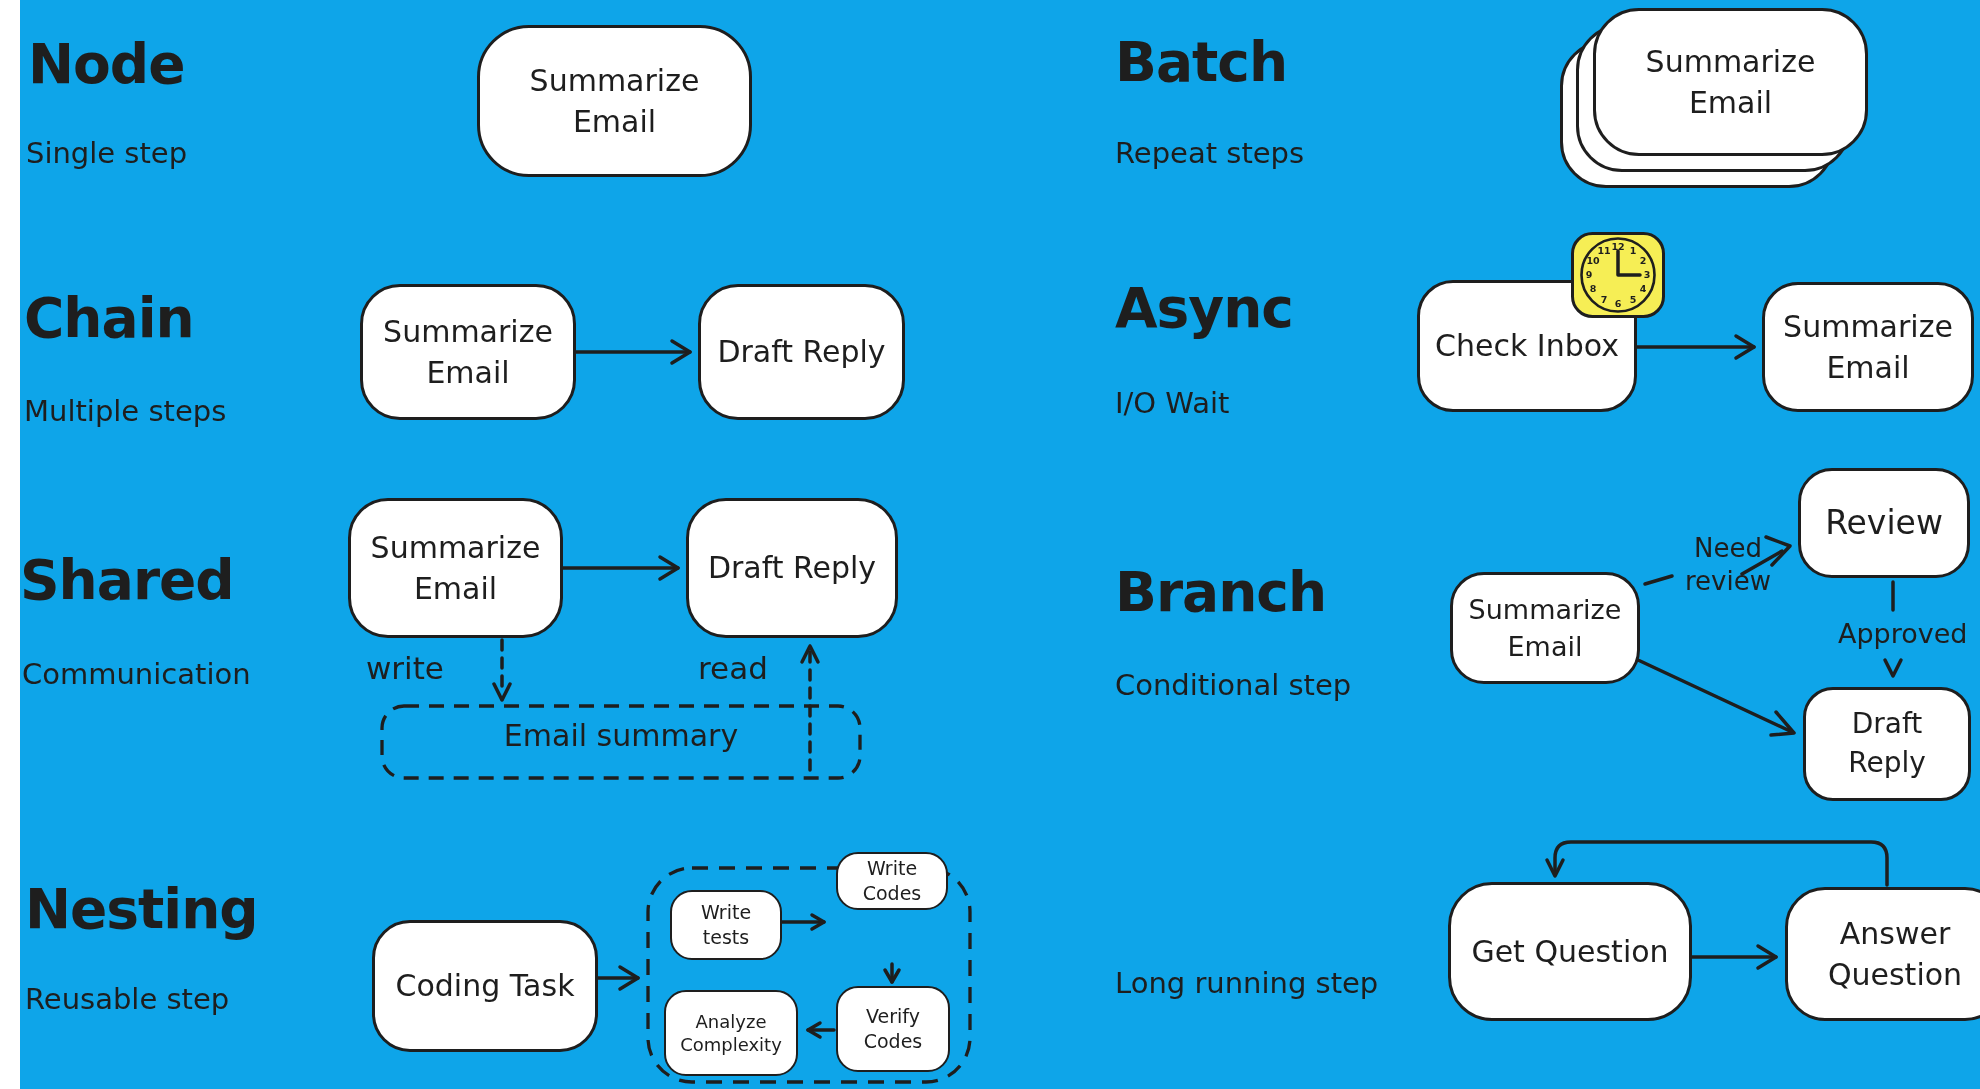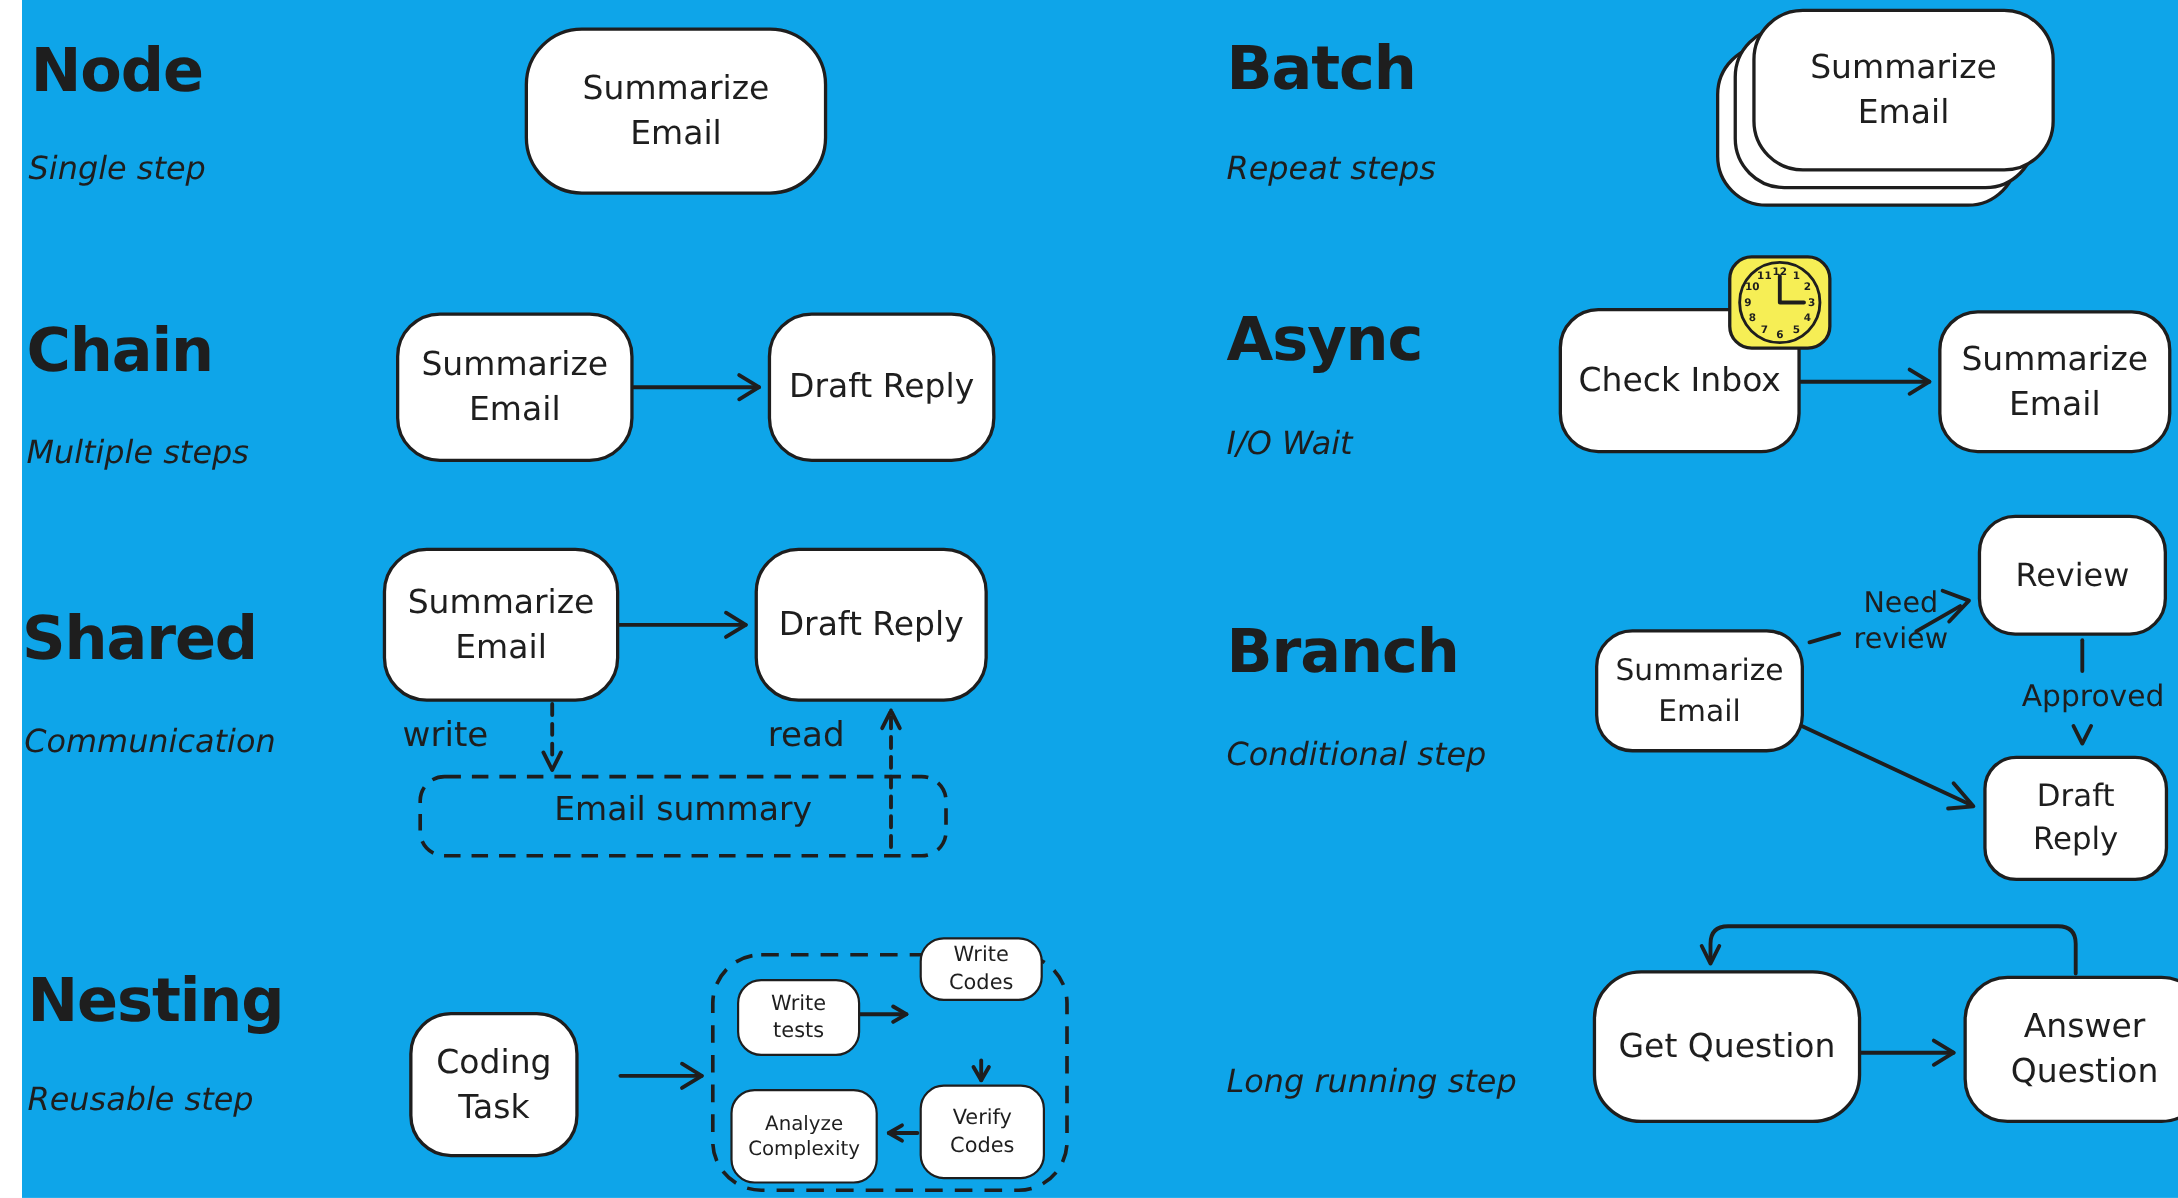--- a/index.html
+++ b/index.html
@@ -1,21 +1,21 @@
 <!DOCTYPE html>
 <html><head>
 <meta charset="utf-8">
 <style>
   html,body{margin:0;padding:0;background:#ffffff;}
   #canvas{
     position:relative;width:1980px;height:1089px;background:#0ea5e9;
     font-family:"DejaVu Sans", sans-serif;color:#1e1e1e;overflow:hidden;margin-left:20px;
   }
   .sec-title{position:absolute;font-size:55px;font-weight:700;letter-spacing:-1px;white-space:nowrap;z-index:2;}
-  .sec-sub{position:absolute;font-size:29px;font-weight:500;white-space:nowrap;z-index:2;font-style:italic;}
+  .sec-sub{position:absolute;font-size:29px;font-weight:500;white-space:nowrap;z-index:2;}
   .box{
     position:absolute;box-sizing:border-box;background:#ffffff;
     border:3.3px solid #1e1e1e;border-radius:40px;
     display:flex;align-items:center;justify-content:center;text-align:center;
     font-size:30px;font-weight:500;line-height:1.38;padding:6px 14px;z-index:2;
   }
   .box.small{font-size:19px;border-radius:22px;border-width:2.8px;padding:4px 6px;line-height:1.3;}
   .edge-label{position:absolute;font-size:31px;font-weight:500;z-index:2;}
   .wires{position:absolute;left:0;top:0;z-index:1;}
   .wires path, .wires polyline{stroke:#1e1e1e;stroke-width:3.5;fill:none;stroke-linecap:round;stroke-linejoin:round;}
@@ -86,21 +86,21 @@
   <div class="sec-title" style="left:0px;top:548px">Shared</div>
   <div class="sec-sub" style="left:2px;top:657px">Communication</div>
   <div class="box" style="left:328px;top:498px;width:215px;height:140px">Summarize Email</div>
   <div class="box" style="left:666px;top:498px;width:212px;height:140px">Draft Reply</div>
   <div class="edge-label" style="left:346px;top:650px;width:112px;text-align:left">write</div>
   <div class="edge-label" style="left:678px;top:650px">read</div>
   <div class="edge-label" style="left:362px;top:718px;width:478px;text-align:center;font-size:30px">Email summary</div>
 
   <div class="sec-title" style="left:5px;top:877px">Nesting</div>
   <div class="sec-sub" style="left:5px;top:982px">Reusable step</div>
-  <div class="box" style="left:352px;top:920px;width:154px;height:132px;border-radius:38px">Coding Task</div>
+  <div class="box" style="left:352px;top:920px;width:226px;height:132px;border-radius:38px">Coding Task</div>
   <div class="box small" style="left:650px;top:890px;width:112px;height:70px">Write tests</div>
   <div class="box small" style="left:816px;top:852px;width:112px;height:58px">Write Codes</div>
   <div class="box small" style="left:816px;top:986px;width:114px;height:86px">Verify Codes</div>
   <div class="box small" style="left:644px;top:990px;width:134px;height:86px;font-size:18px">Analyze Complexity</div>
 
   <div class="sec-title" style="left:1095px;top:30px">Batch</div>
   <div class="sec-sub" style="left:1095px;top:136px">Repeat steps</div>
   <div class="box" style="left:1540px;top:40px;width:275px;height:148px;border-radius:46px"></div>
   <div class="box" style="left:1556px;top:24px;width:275px;height:148px;border-radius:46px"></div>
   <div class="box" style="left:1573px;top:8px;width:275px;height:148px;border-radius:46px">Summarize Email</div>
@@ -125,21 +125,21 @@
       <text x="19" y="47">9</text>
       <text x="23" y="33">10</text>
       <text x="34" y="23">11</text>
     </g>
     <path d="M48,44 L48,20 M48,44 L70,44" stroke="#1e1e1e" stroke-width="3.5" stroke-linecap="round" fill="none"></path>
   </svg>
 
   <div class="sec-title" style="left:1095px;top:560px">Branch</div>
   <div class="sec-sub" style="left:1095px;top:668px">Conditional step</div>
   <div class="box" style="left:1430px;top:572px;width:190px;height:112px;border-radius:34px;font-size:27px">Summarize Email</div>
-  <div class="box" style="left:1778px;top:468px;width:172px;height:110px;border-radius:34px;font-size:29px">Review</div>
+  <div class="box" style="left:1778px;top:468px;width:172px;height:110px;border-radius:34px;font-size:33px">Review</div>
   <div class="box" style="left:1783px;top:687px;width:168px;height:114px;border-radius:30px;font-size:28px">Draft Reply</div>
   <div class="edge-label" style="left:1652px;top:532px;width:112px;text-align:center;font-size:26px;line-height:1.25">Need review</div>
   <div class="edge-label" style="left:1818px;top:618px;font-size:27px">Approved</div>
 
   <div class="sec-sub" style="left:1095px;top:966px">Long running step</div>
   <div class="box" style="left:1428px;top:882px;width:244px;height:139px;border-radius:44px">Get Question</div>
   <div class="box" style="left:1765px;top:887px;width:220px;height:134px;border-radius:40px">Answer Question</div>
 
 </div>
 

